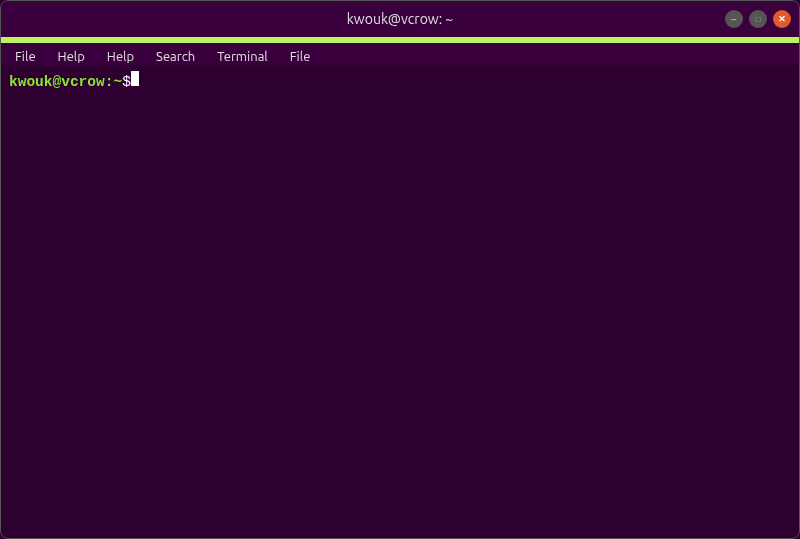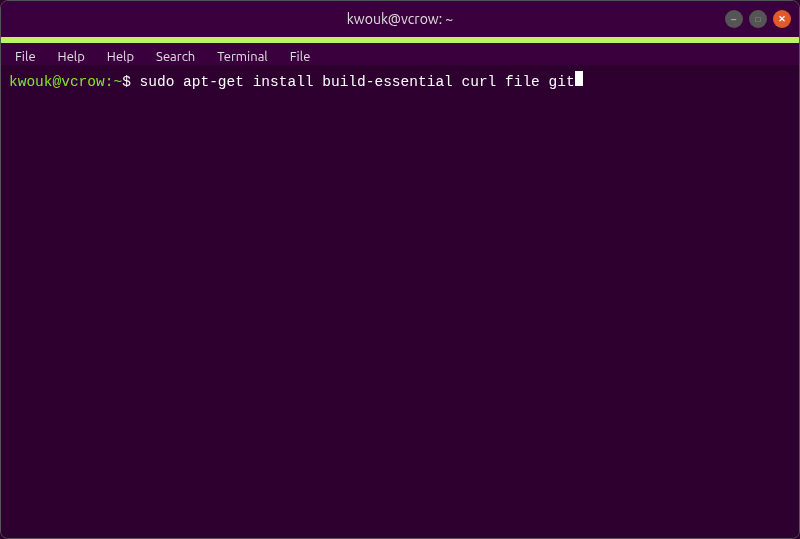--- a/index.html
+++ b/index.html
@@ -125,21 +125,21 @@
     .terminal-line {
       display: flex;
       align-items: baseline;
       font-size: 14.5px;
       line-height: 1.5;
       white-space: pre;
     }
 
     .prompt-user {
       color: #8ae234;
-      font-weight: normal;
+      font-weight: bold;
     }
 
     .prompt-symbol {
       color: #ffffff;
     }
 
     .command-text {
       color: #ffffff;
     }
 
@@ -174,17 +174,17 @@
     <span class="menu-item">File</span>
     <span class="menu-item">Help</span>
     <span class="menu-item">Help</span>
     <span class="menu-item">Search</span>
     <span class="menu-item">Terminal</span>
     <span class="menu-item">File</span>
   </div>
 
   <div class="terminal-body">
     <div class="terminal-line">
-      <span class="prompt-user">kwouk@vcrow:~</span><span class="prompt-symbol">$</span><span class="command-text"> sudo apt-get install build-essential curl file git</span><span class="cursor"></span>
+      <span class="prompt-user">kwouk@vcrow:~</span><span class="prompt-symbol">$</span><span class="cursor"></span>
     </div>
   </div>
 
 </div>
 
 </body></html>

